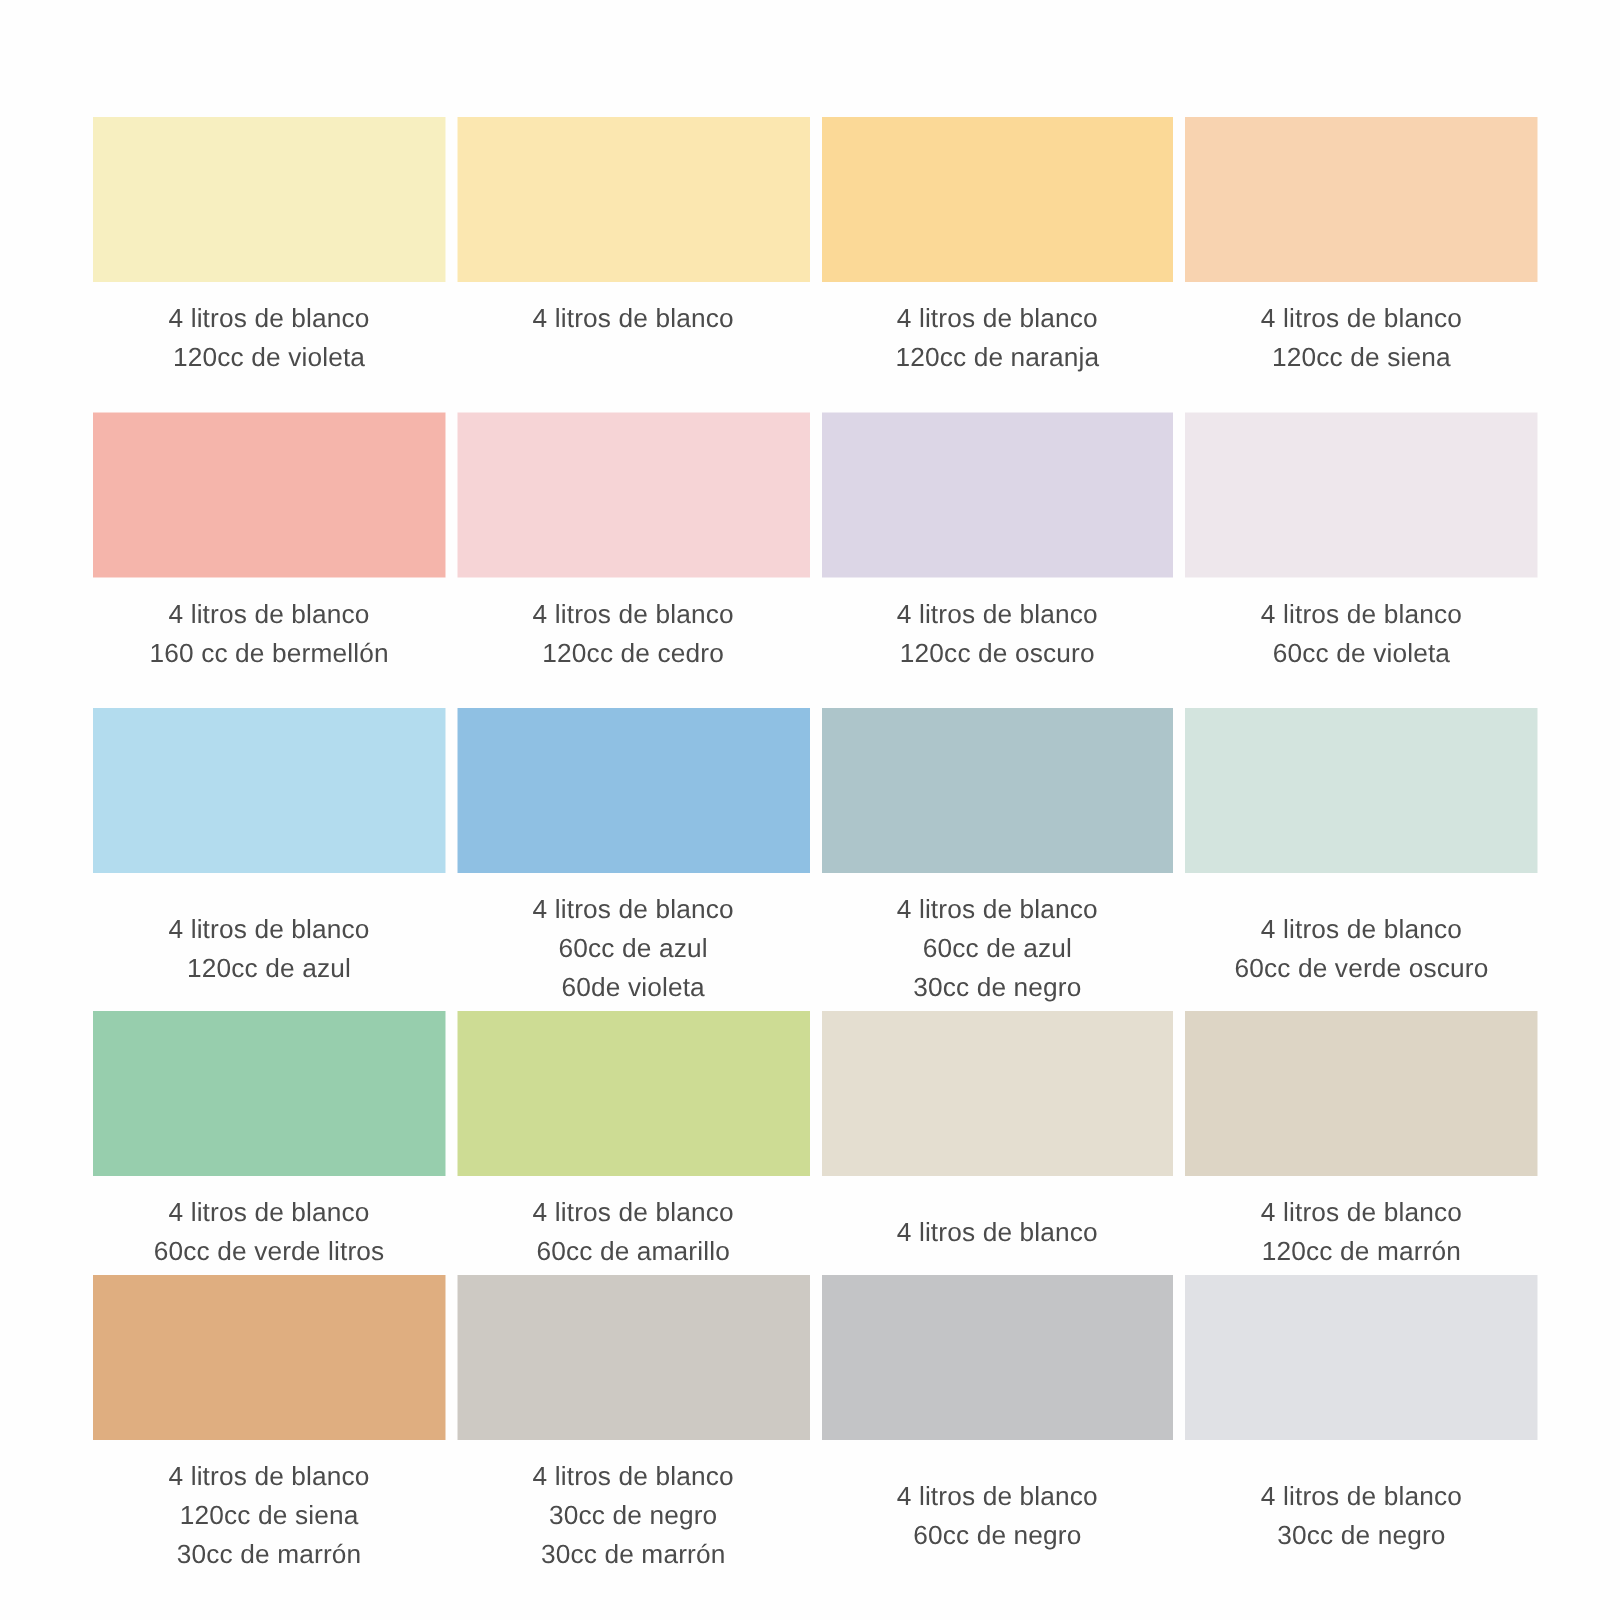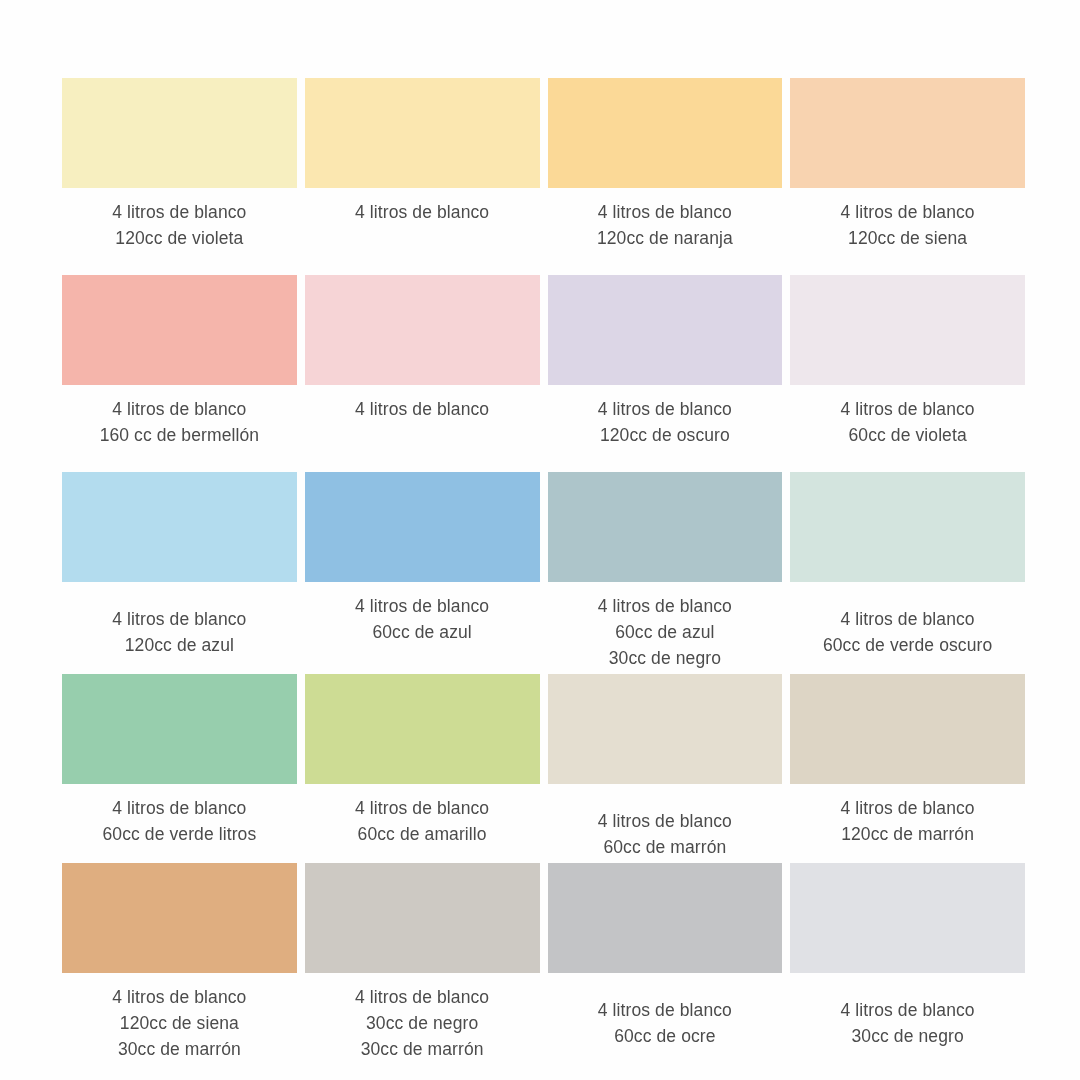--- a/index.html
+++ b/index.html
@@ -111,20 +111,21 @@
         <div class="swatch" style="background-color: rgb(245, 181, 171);"></div>
         <div class="caption" style="color: rgb(75, 75, 75);">
           <span class="line">4 litros de blanco</span>
           <span class="line">160 cc de bermellón</span>
         </div>
       </div>
       <div class="cell">
         <div class="swatch" style="background-color: rgb(246, 212, 214);"></div>
         <div class="caption" style="color: rgb(75, 75, 75);">
           <span class="line">4 litros de blanco</span>
+          <span class="line">120cc de cedro</span>
         </div>
       </div>
       <div class="cell">
         <div class="swatch" style="background-color: rgb(220, 214, 230);"></div>
         <div class="caption" style="color: rgb(75, 75, 75);">
           <span class="line">4 litros de blanco</span>
           <span class="line">120cc de oscuro</span>
         </div>
       </div>
       <div class="cell">
@@ -142,20 +143,21 @@
         <div class="caption pad-two-line" style="color: rgb(75, 75, 75);">
           <span class="line">4 litros de blanco</span>
           <span class="line">120cc de azul</span>
         </div>
       </div>
       <div class="cell">
         <div class="swatch" style="background-color: rgb(143, 192, 227);"></div>
         <div class="caption" style="color: rgb(75, 75, 75);">
           <span class="line">4 litros de blanco</span>
           <span class="line">60cc de azul</span>
+          <span class="line">60de violeta</span>
         </div>
       </div>
       <div class="cell">
         <div class="swatch" style="background-color: rgb(173, 197, 202);"></div>
         <div class="caption" style="color: rgb(75, 75, 75);">
           <span class="line">4 litros de blanco</span>
           <span class="line">60cc de azul</span>
           <span class="line">30cc de negro</span>
         </div>
       </div>
@@ -180,21 +182,20 @@
         <div class="swatch" style="background-color: rgb(205, 220, 148);"></div>
         <div class="caption" style="color: rgb(75, 75, 75);">
           <span class="line">4 litros de blanco</span>
           <span class="line">60cc de amarillo</span>
         </div>
       </div>
       <div class="cell">
         <div class="swatch" style="background-color: rgb(228, 222, 208);"></div>
         <div class="caption pad-two-line" style="color: rgb(75, 75, 75);">
           <span class="line">4 litros de blanco</span>
-          <span class="line">60cc de marrón</span>
         </div>
       </div>
       <div class="cell">
         <div class="swatch" style="background-color: rgb(221, 213, 197);"></div>
         <div class="caption" style="color: rgb(75, 75, 75);">
           <span class="line">4 litros de blanco</span>
           <span class="line">120cc de marrón</span>
         </div>
       </div>
     </div>
@@ -213,21 +214,21 @@
         <div class="caption" style="color: rgb(75, 75, 75);">
           <span class="line">4 litros de blanco</span>
           <span class="line">30cc de negro</span>
           <span class="line">30cc de marrón</span>
         </div>
       </div>
       <div class="cell">
         <div class="swatch" style="background-color: rgb(195, 196, 198);"></div>
         <div class="caption pad-two-line" style="color: rgb(75, 75, 75);">
           <span class="line">4 litros de blanco</span>
-          <span class="line">60cc de ocre</span>
+          <span class="line">60cc de negro</span>
         </div>
       </div>
       <div class="cell">
         <div class="swatch" style="background-color: rgb(224, 225, 229);"></div>
         <div class="caption pad-two-line" style="color: rgb(75, 75, 75);">
           <span class="line">4 litros de blanco</span>
           <span class="line">30cc de negro</span>
         </div>
       </div>
     </div>

